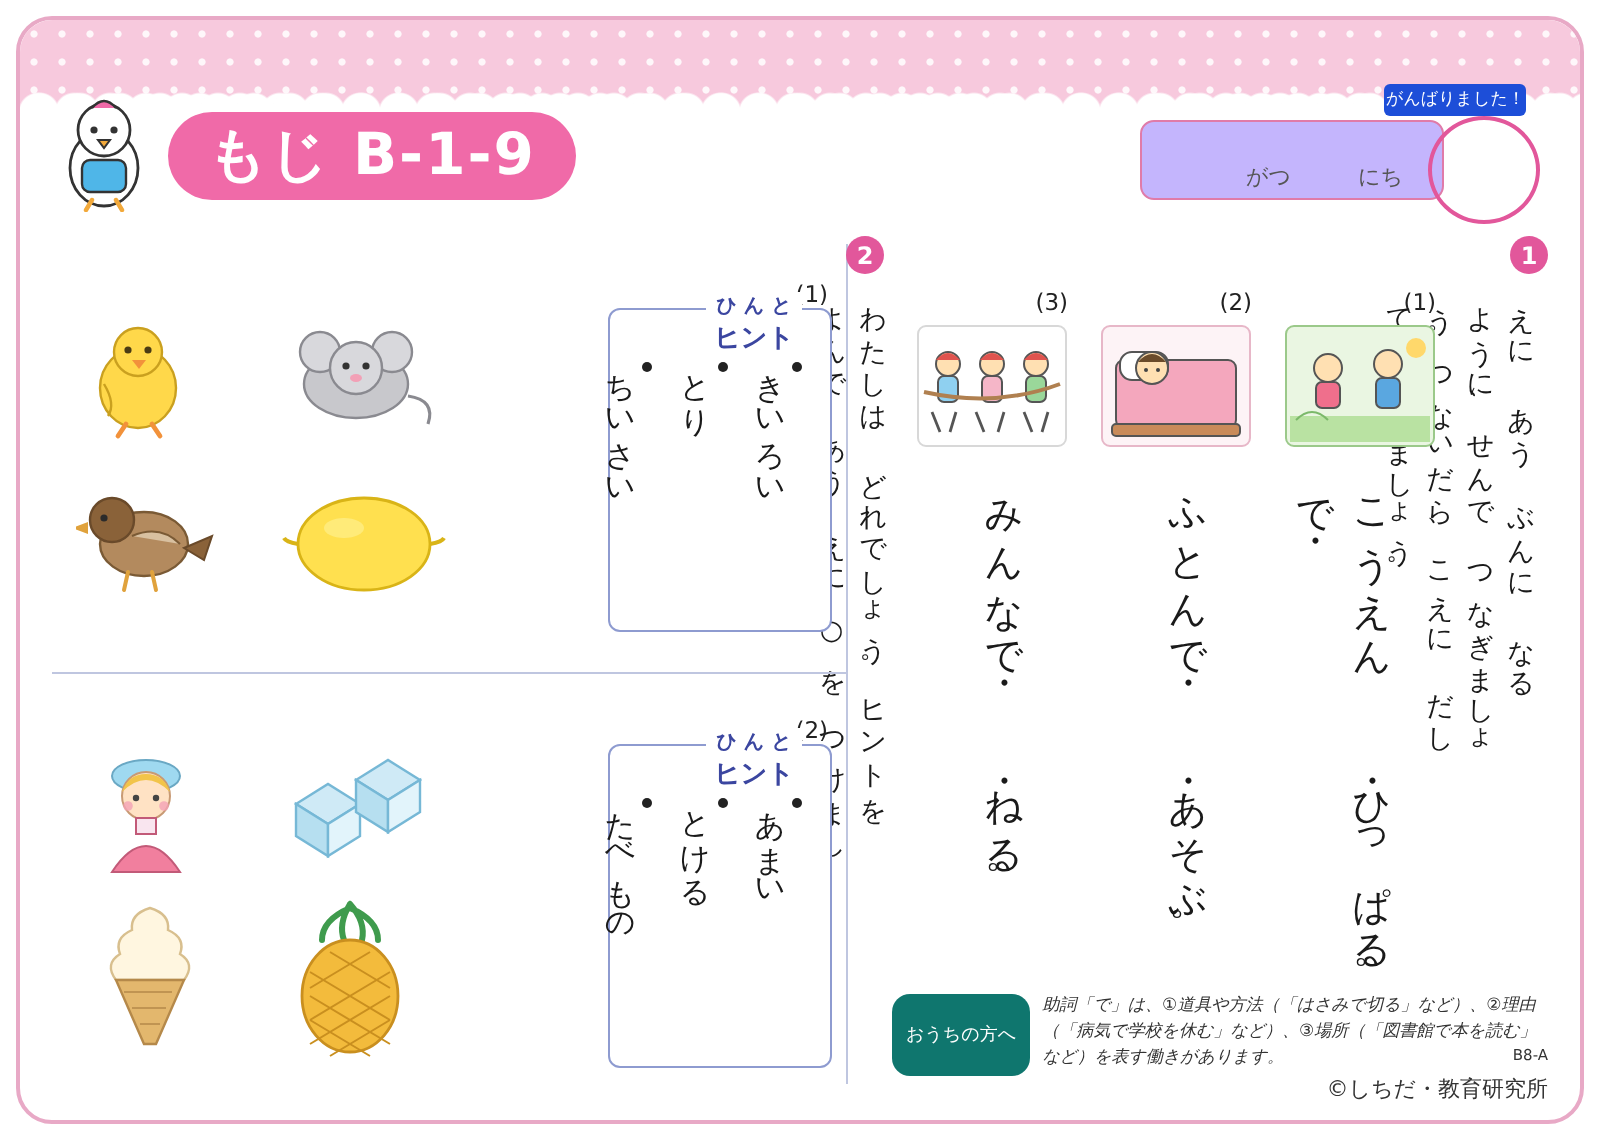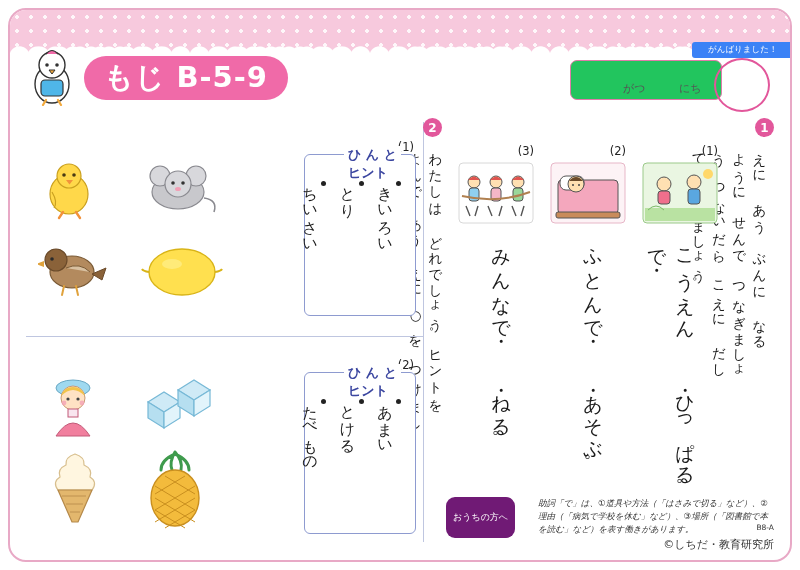--- a/index.html
+++ b/index.html
@@ -63,35 +63,35 @@
   }
   .name-box{
     position:absolute;left:288px;top:50px;width:264px;height:38px;
     border:1.5px solid #e07ba9;border-radius:7px;background:#fff;
   }
   .name-box .lbl{
     position:absolute;left:10px;top:9px;font-size:13px;color:#555;
   }
   .date-box{
     position:absolute;left:560px;top:50px;width:150px;height:38px;
-    border:1.5px solid #e07ba9;border-radius:7px;background:#22c55e;
+    border:1.5px solid #e07ba9;border-radius:7px;background:#c4b5fd;
   }
   .date-box .g{position:absolute;left:52px;top:20px;font-size:11px;color:#555;}
   .date-box .n{position:absolute;left:108px;top:20px;font-size:11px;color:#555;}
   .stamp{
     position:absolute;right:18px;top:36px;width:62px;height:62px;
   }
   .stamp .circle{
     position:absolute;left:4px;top:12px;width:52px;height:50px;
     border:2px solid #e2579b;border-radius:50%;
   }
   .stamp .ribbon{
     position:absolute;left:-18px;top:-4px;
-    background:#3b82f6;color:#fff;font-size:8.5px;
-    padding:2px 16px;border-radius:3px;white-space:nowrap;
+    background:#1d4ed8;color:#fff;font-size:8.5px;
+    padding:2px 1px;border-radius:3px;white-space:nowrap;
   }
 
   
   .content{position:absolute;left:0;top:104px;width:100%;bottom:0;}
 
   .sec1{
     position:absolute;right:10px;top:4px;width:350px;height:406px;
   }
   .sec2{
     position:absolute;left:10px;top:4px;width:420px;height:440px;
@@ -134,38 +134,38 @@
     font-size:13.5px;letter-spacing:1px;
   }
   .hintbox{
     position:absolute;
     border:1.5px solid #8e9bd0;border-radius:6px;background:#fff;
   }
   .hintlabel{
     position:absolute;top:-9px;right:14px;background:#fff;padding:0 4px;
     font-size:13px;color:#3b46a0;font-weight:bold;
   }
-  .furi{font-size:13px;display:block;text-align:center;color:#3b46a0;}
+  .furi{font-size:10px;display:block;text-align:center;color:#3b46a0;}
   .hint-items{
     position:absolute;right:14px;top:22px;display:flex;flex-direction:row;
   }
   .hint-item{
     display:flex;flex-direction:row;align-items:flex-start;margin-left:10px;
   }
   .hint-dot{width:5px;height:5px;border-radius:50%;background:#222;margin-top:4px;}
   .hrule{position:absolute;left:6px;width:398px;height:1px;background:#bfc6e0;}
 
   
   .footnote{
     position:absolute;left:436px;bottom:22px;width:330px;
     display:flex;align-items:flex-start;
   }
   .foot-pill{
-    background:#701a75;color:#fff;font-size:9px;
-    padding:14px 7px;border-radius:9px;white-space:nowrap;margin-right:23px;
+    background:#0f766e;color:#fff;font-size:9px;
+    padding:14px 7px;border-radius:9px;white-space:nowrap;margin-right:6px;
   }
   .foot-text{font-size:8.5px;color:#333;line-height:1.5;font-style:italic;}
   .copyright{
     position:absolute;right:16px;bottom:8px;font-size:11px;color:#333;
   }
   .pagecode{
     position:absolute;right:16px;bottom:28px;font-size:7.5px;color:#333;
   }
 
   
@@ -190,21 +190,21 @@
           <circle cx="28" cy="17" r="13" fill="#ffffff" stroke="#333" stroke-width="1.4"></circle>
           <path d="M22 6 q6 -7 12 0" fill="#f06aa8" stroke="#333" stroke-width="1.2"></path>
           <circle cx="23" cy="17" r="1.8" fill="#333"></circle>
           <circle cx="33" cy="17" r="1.8" fill="#333"></circle>
           <path d="M25 22 l6 0 l-3 4 z" fill="#f2a93b" stroke="#333" stroke-width="1"></path>
           <rect x="17" y="32" width="22" height="16" rx="4" fill="#4fb6e8" stroke="#333" stroke-width="1.2"></rect>
           <path d="M22 52 l-3 5 M34 52 l3 5" stroke="#f2a93b" stroke-width="2.2" stroke-linecap="round"></path>
         </svg>
       </div>
 
-      <div class="title-pill">もじ B-5-9</div>
+      <div class="title-pill">もじ B-1-9</div>
 
 
       <div class="date-box">
         <span class="g">がつ</span>
         <span class="n">にち</span>
       </div>
 
       <div class="stamp">
         <div class="ribbon">がんばりました！</div>
         <div class="circle"></div>

